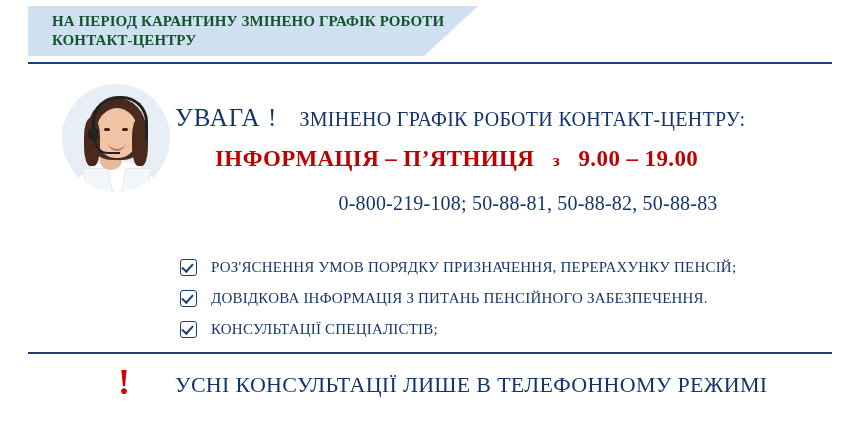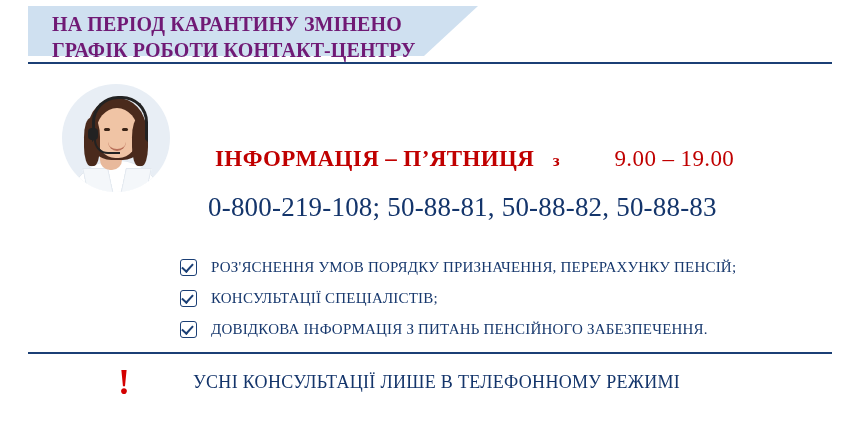--- a/index.html
+++ b/index.html
@@ -37,23 +37,23 @@
     width: 450px;
     height: 50px;
     background: #cfe0f0;
     clip-path: polygon(0 0, 100% 0, 88% 100%, 0 100%);
   }
   .header-title {
     position: absolute;
     left: 52px;
     top: 12px;
     width: 400px;
-    font-size: 20px;
-    font-weight: bold;
-    color: #701a75;
+    font-size: 15px;
+    font-weight: bold;
+    color: #14532d;
     line-height: 1.28;
     letter-spacing: 0.1px;
     font-variant: small-caps;
     text-transform: uppercase;
   }
   .header-org {
     position: absolute;
     left: 488px;
     top: 12px;
     width: 356px;
@@ -232,37 +232,37 @@
     left: 215px;
     top: 146px;
     width: 620px;
     font-size: 23px;
     font-weight: bold;
     color: #c00000;
     letter-spacing: 0.4px;
     white-space: nowrap;
   }
   .days-line .hours {
-    font-weight: normal;
-    margin-left: 36px;
+    font-weight: bold;
   }
   .days-line .prep {
     font-size: 17px;
     font-weight: bold;
   }
 
   .phones-line {
     position: absolute;
     left: 208px;
     top: 192px;
     width: 640px;
-    font-size: 27px;
+    font-size: 20px;
     color: #14356b;
     letter-spacing: 0.2px;
     white-space: nowrap;
+    text-align: center;
   }
 
   
   .bullets {
     position: absolute;
     left: 180px;
     top: 252px;
     width: 640px;
   }
   .bullet-row {
@@ -307,26 +307,25 @@
     font-size: 36px;
     font-weight: bold;
     color: #d40000;
     line-height: 1;
   }
   .footer-note {
     position: absolute;
     left: 175px;
     top: 372px;
     width: 660px;
-    font-size: 18px;
+    font-size: 22px;
     color: #14356b;
     letter-spacing: 0.3px;
     white-space: nowrap;
     text-transform: uppercase;
-    margin-left: 18px;
   }
 </style>
 </head>
 <body>
 
 <div class="page">
 
   <div class="header">
     <div class="header-band"></div>
     <div class="header-title">НА ПЕРІОД КАРАНТИНУ ЗМІНЕНО ГРАФІК РОБОТИ КОНТАКТ-ЦЕНТРУ</div>
@@ -349,43 +348,48 @@
       <div class="op-hair-side op-hair-r"></div>
       <div class="op-eye op-eye-l"></div>
       <div class="op-eye op-eye-r"></div>
       <div class="op-smile"></div>
       <div class="op-headset-band"></div>
       <div class="op-headset-ear"></div>
       <div class="op-mic"></div>
     </div>
   </div>
 
+  <div class="attn-line">
+    <span class="attn-word">УВАГА !</span>
+    &nbsp;&nbsp;
+    <span class="attn-rest">ЗМІНЕНО ГРАФІК РОБОТИ КОНТАКТ-ЦЕНТРУ:</span>
+  </div>
 
   <div class="days-line">
     <span>ІНФОРМАЦІЯ – П’ЯТНИЦЯ</span>
     &nbsp;
     <span class="prep">з</span>
     &nbsp;
     <span class="hours">9.00 – 19.00</span>
   </div>
 
   <div class="phones-line">0-800-219-108;   50-88-81,   50-88-82,   50-88-83</div>
 
   <div class="bullets">
     <div class="bullet-row">
       <span class="check-box"></span>
       <span class="bullet-text">РОЗ'ЯСНЕННЯ УМОВ ПОРЯДКУ   ПРИЗНАЧЕННЯ, ПЕРЕРАХУНКУ ПЕНСІЙ;</span>
     </div>
     <div class="bullet-row">
       <span class="check-box"></span>
-      <span class="bullet-text">КОНСУЛЬТАЦІЇ СПЕЦІАЛІСТІВ;</span>
+      <span class="bullet-text">ДОВІДКОВА ІНФОРМАЦІЯ З ПИТАНЬ ПЕНСІЙНОГО ЗАБЕЗПЕЧЕННЯ.</span>
     </div>
     <div class="bullet-row">
       <span class="check-box"></span>
-      <span class="bullet-text">ДОВІДКОВА ІНФОРМАЦІЯ З ПИТАНЬ ПЕНСІЙНОГО ЗАБЕЗПЕЧЕННЯ.</span>
+      <span class="bullet-text">КОНСУЛЬТАЦІЇ СПЕЦІАЛІСТІВ;</span>
     </div>
   </div>
 
   <div class="rule rule-bottom"></div>
 
   <div class="excl">!</div>
   <div class="footer-note">УСНІ КОНСУЛЬТАЦІЇ ЛИШЕ В ТЕЛЕФОННОМУ РЕЖИМІ</div>
 
 </div>
 

